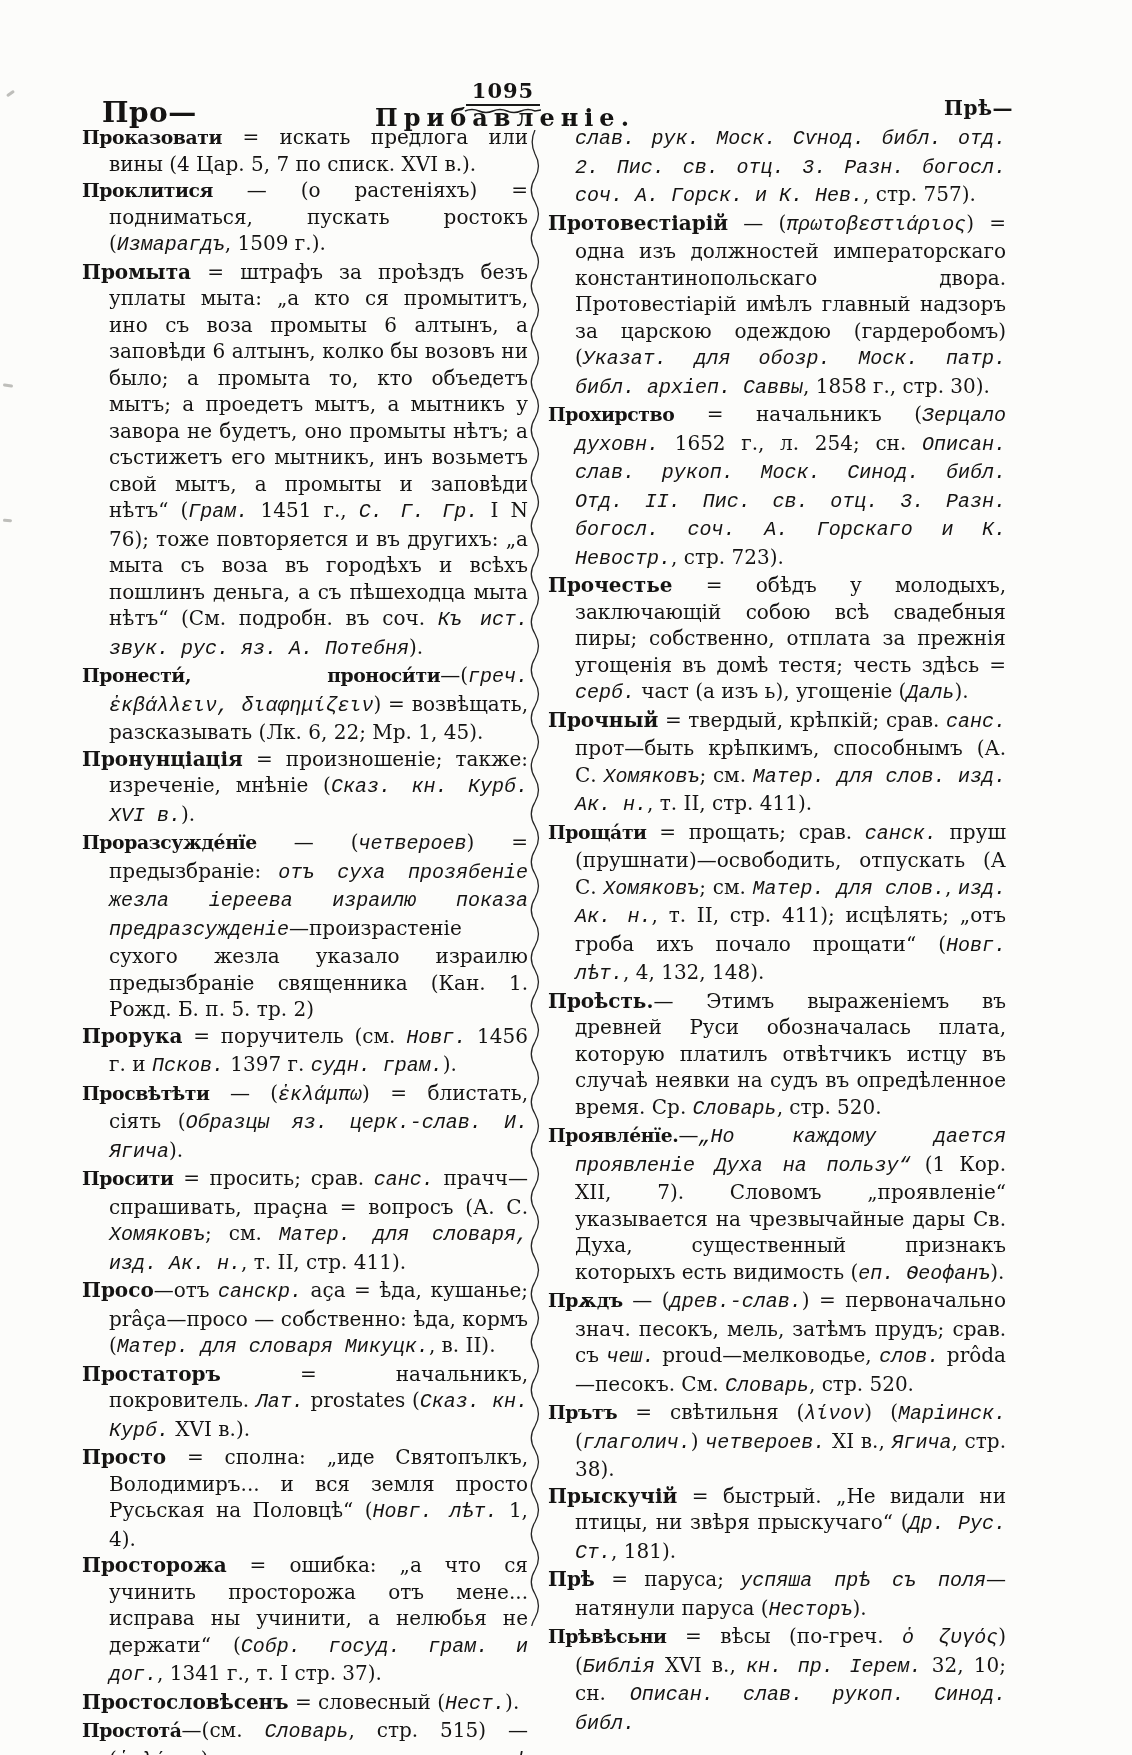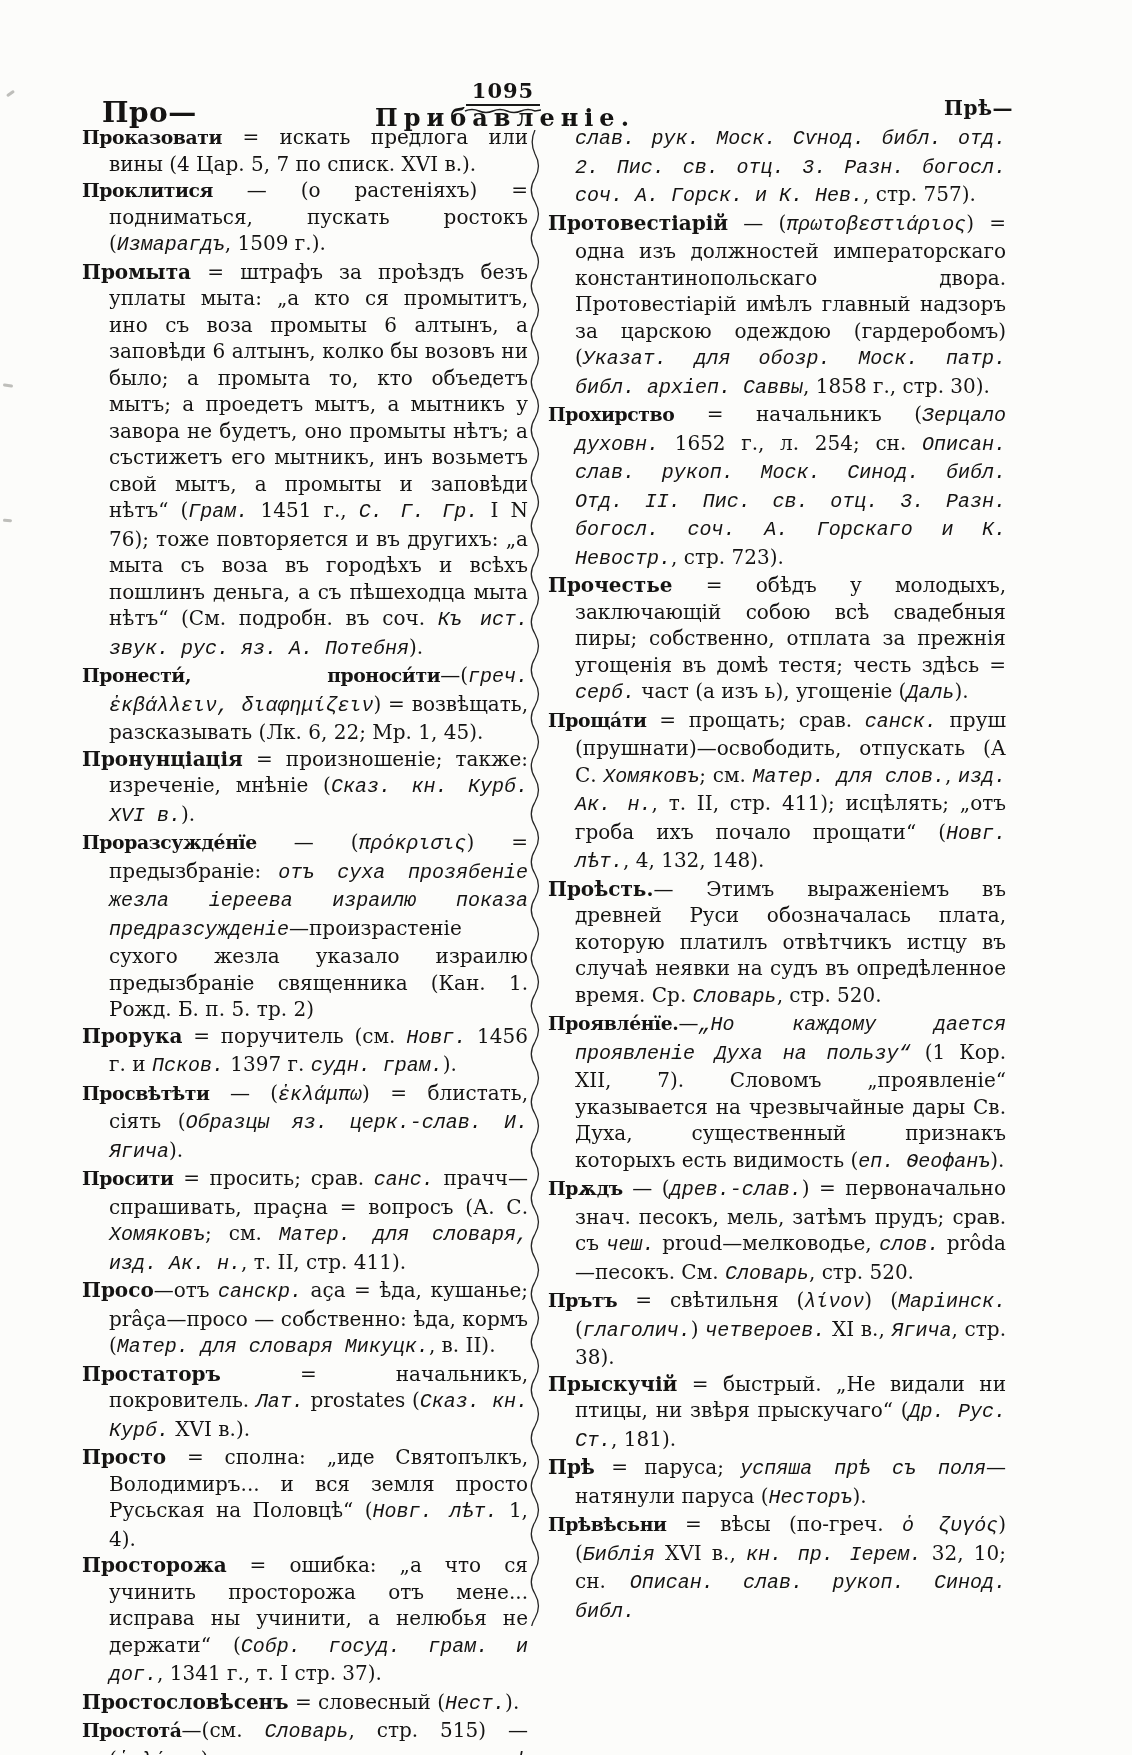--- a/index.html
+++ b/index.html
@@ -79,36 +79,37 @@
   <svg class="divider" width="14" height="1496" viewBox="0 0 14 1496">
     <path id="divider-path" fill="none" stroke="#262626" stroke-width="1.3" d="M7 0 Q 1.3999999999999995 12 7 24 Q 13.9 36 7 48 Q -0.40000000000000036 60 7 72 Q 13.9 84 7 96 Q -0.40000000000000036 108 7 120 Q 13.9 132 7 144 Q -0.40000000000000036 156 7 168 Q 13.9 180 7 192 Q -0.40000000000000036 204 7 216 Q 13.9 228 7 240 Q -0.40000000000000036 252 7 264 Q 13.9 276 7 288 Q -0.40000000000000036 300 7 312 Q 13.9 324 7 336 Q -0.40000000000000036 348 7 360 Q 13.9 372 7 384 Q -0.40000000000000036 396 7 408 Q 13.9 420 7 432 Q -0.40000000000000036 444 7 456 Q 13.9 468 7 480 Q -0.40000000000000036 492 7 504 Q 13.9 516 7 528 Q -0.40000000000000036 540 7 552 Q 13.9 564 7 576 Q -0.40000000000000036 588 7 600 Q 13.9 612 7 624 Q -0.40000000000000036 636 7 648 Q 13.9 660 7 672 Q -0.40000000000000036 684 7 696 Q 13.9 708 7 720 Q -0.40000000000000036 732 7 744 Q 13.9 756 7 768 Q -0.40000000000000036 780 7 792 Q 13.9 804 7 816 Q -0.40000000000000036 828 7 840 Q 13.9 852 7 864 Q -0.40000000000000036 876 7 888 Q 13.9 900 7 912 Q -0.40000000000000036 924 7 936 Q 13.9 948 7 960 Q -0.40000000000000036 972 7 984 Q 13.9 996 7 1008 Q -0.40000000000000036 1020 7 1032 Q 13.9 1044 7 1056 Q -0.40000000000000036 1068 7 1080 Q 13.9 1092 7 1104 Q -0.40000000000000036 1116 7 1128 Q 13.9 1140 7 1152 Q -0.40000000000000036 1164 7 1176 Q 13.9 1188 7 1200 Q -0.40000000000000036 1212 7 1224 Q 13.9 1236 7 1248 Q -0.40000000000000036 1260 7 1272 Q 13.9 1284 7 1296 Q -0.40000000000000036 1308 7 1320 Q 13.9 1332 7 1344 Q -0.40000000000000036 1356 7 1368 Q 13.9 1380 7 1392 Q -0.40000000000000036 1404 7 1416 Q 13.9 1428 7 1440 Q -0.40000000000000036 1452 7 1464 Q 13.9 1476 7 1488 Q -0.40000000000000036 1500 7 1512"></path>
   </svg>
 
   <div class="column column-left" id="left-column">
       <p class="entry"><span class="s-hs">Проказовати</span><span class="s-n"> = искать предлога или вины (4 Цар. 5, 7 по списк. XVI в.).</span></p>
       <p class="entry"><span class="s-hs">Проклитися</span><span class="s-n"> — (о растеніяхъ) = подниматься, пускать ростокъ (</span><span class="s-i">Измарагдъ</span><span class="s-n">, 1509 г.).</span></p>
       <p class="entry"><span class="s-h">Промыта</span><span class="s-n"> = штрафъ за проѣздъ безъ уплаты мыта: „а кто ся промытитъ, ино съ воза промыты 6 алтынъ, а заповѣди 6 алтынъ, колко бы возовъ ни было; а промыта то, кто объедетъ мытъ; а проедетъ мытъ, а мытникъ у завора не будетъ, оно промыты нѣтъ; а състижетъ его мытникъ, инъ возьметъ свой мытъ, а промыты и заповѣди нѣтъ“ (</span><span class="s-i">Грам.</span><span class="s-n"> 1451 г., </span><span class="s-i">С. Г. Гр.</span><span class="s-n"> I N 76); тоже повторяется и въ другихъ: „а мыта съ воза въ городѣхъ и всѣхъ пошлинъ деньга, а съ пѣшеходца мыта нѣтъ“ (См. подробн. въ соч. </span><span class="s-i">Къ ист. звук. рус. яз. А. Потебня</span><span class="s-n">).</span></p>
       <p class="entry"><span class="s-hs">Пронести́, проноси́ти</span><span class="s-n">—(</span><span class="s-i">греч. ἐκβάλλειν, διαφημίζειν</span><span class="s-n">) = возвѣщать, разсказывать (Лк. 6, 22; Мр. 1, 45).</span></p>
       <p class="entry"><span class="s-h">Пронунціація</span><span class="s-n"> = произношеніе; также: изреченіе, мнѣніе (</span><span class="s-i">Сказ. кн. Курб. XVI в.</span><span class="s-n">).</span></p>
-      <p class="entry"><span class="s-hs">Проразсужде́нїе</span><span class="s-n"> — (</span><span class="s-i">πρόκρισις</span><span class="s-n">) = предызбраніе: </span><span class="s-i">отъ суха прозябеніе жезла іереева израилю показа предразсужденіе</span><span class="s-n">—произрастеніе сухого жезла указало израилю предызбраніе священника (Кан. 1. Рожд. Б. п. 5. тр. 2)</span></p>
+      <p class="entry"><span class="s-hs">Проразсужде́нїе</span><span class="s-n"> — (</span><span class="s-i">четвероев</span><span class="s-n">) = предызбраніе: </span><span class="s-i">отъ суха прозябеніе жезла іереева израилю показа предразсужденіе</span><span class="s-n">—произрастеніе сухого жезла указало израилю предызбраніе священника (Кан. 1. Рожд. Б. п. 5. тр. 2)</span></p>
       <p class="entry"><span class="s-h">Прорука</span><span class="s-n"> = поручитель (см. </span><span class="s-i">Новг.</span><span class="s-n"> 1456 г. и </span><span class="s-i">Псков.</span><span class="s-n"> 1397 г. </span><span class="s-i">судн. грам.</span><span class="s-n">).</span></p>
       <p class="entry"><span class="s-hs">Просвѣтѣти</span><span class="s-n"> — (</span><span class="s-i">ἐκλάμπω</span><span class="s-n">) = блистать, сіять (</span><span class="s-i">Образцы яз. церк.-слав. И. Ягича</span><span class="s-n">).</span></p>
       <p class="entry"><span class="s-hs">Просити</span><span class="s-n"> = просить; срав. </span><span class="s-i">санс.</span><span class="s-n"> прачч—спрашивать, праçна = вопросъ (А. С. </span><span class="s-i">Хомяковъ</span><span class="s-n">; см. </span><span class="s-i">Матер. для словаря, изд. Ак. н.</span><span class="s-n">, т. II, стр. 411).</span></p>
       <p class="entry"><span class="s-h">Просо</span><span class="s-n">—отъ </span><span class="s-i">санскр.</span><span class="s-n"> аçа = ѣда, кушанье; prâça—просо — собственно: ѣда, кормъ (</span><span class="s-i">Матер. для словаря Микуцк.</span><span class="s-n">, в. II).</span></p>
       <p class="entry"><span class="s-h">Простаторъ</span><span class="s-n"> = начальникъ, покровитель. </span><span class="s-i">Лат.</span><span class="s-n"> prostates (</span><span class="s-i">Сказ. кн. Курб.</span><span class="s-n"> XVI в.).</span></p>
       <p class="entry"><span class="s-h">Просто</span><span class="s-n"> = сполна: „иде Святопълкъ, Володимиръ... и вся земля просто Русьская на Половцѣ“ (</span><span class="s-i">Новг. лѣт.</span><span class="s-n"> 1, 4).</span></p>
       <p class="entry"><span class="s-h">Просторожа</span><span class="s-n"> = ошибка: „а что ся учинить просторожа отъ мене... исправа ны учинити, а нелюбья не держати“ (</span><span class="s-i">Собр. госуд. грам. и дог.</span><span class="s-n">, 1341 г., т. I стр. 37).</span></p>
       <p class="entry"><span class="s-h">Простословѣсенъ</span><span class="s-n"> = словесный (</span><span class="s-i">Нест.</span><span class="s-n">).</span></p>
       <p class="entry"><span class="s-hs">Простота́</span><span class="s-n">—(см. </span><span class="s-i">Словарь</span><span class="s-n">, стр. 515) — (</span><span class="s-i">ἁπλότης</span><span class="s-n">) = единство: </span><span class="s-i">въ простотѣ власти</span><span class="s-n"> = въ единствѣ существа (кан. 2. Пятьд. п. 7. тр. 3).</span></p>
     </div>
   <div class="column column-right" id="right-column">
       <p class="entry cont"><span class="s-i">слав. рук. Моск. Сѵнод. библ. отд. 2. Пис. св. отц. 3. Разн. богосл. соч. А. Горск. и К. Нев.</span><span class="s-n">, стр. 757).</span></p>
       <p class="entry"><span class="s-h">Протовестіарій</span><span class="s-n"> — (</span><span class="s-i">πρωτοβεστιάριος</span><span class="s-n">) = одна изъ должностей императорскаго константинопольскаго двора. Протовестіарій имѣлъ главный надзоръ за царскою одеждою (гардеробомъ) (</span><span class="s-i">Указат. для обозр. Моск. патр. библ. архіеп. Саввы</span><span class="s-n">, 1858 г., стр. 30).</span></p>
       <p class="entry"><span class="s-hs">Прохирство</span><span class="s-n"> = начальникъ (</span><span class="s-i">Зерцало духовн.</span><span class="s-n"> 1652 г., л. 254; сн. </span><span class="s-i">Описан. слав. рукоп. Моск. Синод. библ. Отд. II. Пис. св. отц. 3. Разн. богосл. соч. А. Горскаго и К. Невостр.</span><span class="s-n">, стр. 723).</span></p>
       <p class="entry"><span class="s-h">Прочестье</span><span class="s-n"> = обѣдъ у молодыхъ, заключающій собою всѣ свадебныя пиры; собственно, отплата за прежнія угощенія въ домѣ тестя; честь здѣсь = </span><span class="s-i">серб.</span><span class="s-n"> част (а изъ ь), угощеніе (</span><span class="s-i">Даль</span><span class="s-n">).</span></p>
+      <p class="entry"><span class="s-h">Прочный</span><span class="s-n"> = твердый, крѣпкій; срав. </span><span class="s-i">санс.</span><span class="s-n"> прот—быть крѣпкимъ, способнымъ (А. С. </span><span class="s-i">Хомяковъ</span><span class="s-n">; см. </span><span class="s-i">Матер. для слов. изд. Ак. н.</span><span class="s-n">, т. II, стр. 411).</span></p>
       <p class="entry"><span class="s-hs">Проща́ти</span><span class="s-n"> = прощать; срав. </span><span class="s-i">санск.</span><span class="s-n"> пруш (прушнати)—освободить, отпускать (А С. </span><span class="s-i">Хомяковъ</span><span class="s-n">; см. </span><span class="s-i">Матер. для слов.</span><span class="s-n">, </span><span class="s-i">изд. Ак. н.</span><span class="s-n">, т. II, стр. 411); исцѣлять; „отъ гроба ихъ почало прощати“ (</span><span class="s-i">Новг. лѣт.</span><span class="s-n">, 4, 132, 148).</span></p>
       <p class="entry"><span class="s-h">Проѣсть.</span><span class="s-n">— Этимъ выраженіемъ въ древней Руси обозначалась плата, которую платилъ отвѣтчикъ истцу въ случаѣ неявки на судъ въ опредѣленное время. Ср. </span><span class="s-i">Словарь</span><span class="s-n">, стр. 520.</span></p>
       <p class="entry"><span class="s-hs">Проявле́нїе.</span><span class="s-n">—</span><span class="s-i">„Но каждому дается проявленіе Духа на пользу“</span><span class="s-n"> (1 Кор. XII, 7). Словомъ „проявленіе“ указывается на чрезвычайные дары Св. Духа, существенный признакъ которыхъ есть видимость (</span><span class="s-i">еп. Ѳеофанъ</span><span class="s-n">).</span></p>
       <p class="entry"><span class="s-hs">Прѫдъ</span><span class="s-n"> — (</span><span class="s-i">древ.-слав.</span><span class="s-n">) = первоначально знач. песокъ, мель, затѣмъ прудъ; срав. съ </span><span class="s-i">чеш.</span><span class="s-n"> proud—мелководье, </span><span class="s-i">слов.</span><span class="s-n"> prôda—песокъ. См. </span><span class="s-i">Словарь</span><span class="s-n">, стр. 520.</span></p>
       <p class="entry"><span class="s-hs">Прътъ</span><span class="s-n"> = свѣтильня (</span><span class="s-i">λίνον</span><span class="s-n">) (</span><span class="s-i">Маріинск.</span><span class="s-n"> (</span><span class="s-i">глаголич.</span><span class="s-n">) </span><span class="s-i">четвероев.</span><span class="s-n"> XI в., </span><span class="s-i">Ягича</span><span class="s-n">, стр. 38).</span></p>
       <p class="entry"><span class="s-h">Прыскучій</span><span class="s-n"> = быстрый. „Не видали ни птицы, ни звѣря прыскучаго“ (</span><span class="s-i">Др. Рус. Ст.</span><span class="s-n">, 181).</span></p>
       <p class="entry"><span class="s-h">Прѣ</span><span class="s-n"> = паруса; </span><span class="s-i">успяша прѣ съ поля</span><span class="s-n">—натянули паруса (</span><span class="s-i">Несторъ</span><span class="s-n">).</span></p>
       <p class="entry"><span class="s-hs">Прѣвѣсьни</span><span class="s-n"> = вѣсы (по-греч. </span><span class="s-i">ὁ ζυγός</span><span class="s-n">) (</span><span class="s-i">Библія</span><span class="s-n"> XVI в., </span><span class="s-i">кн. пр. Іерем.</span><span class="s-n"> 32, 10; сн. </span><span class="s-i">Описан. слав. рукоп. Синод. библ.</span></p>
     </div>
 

